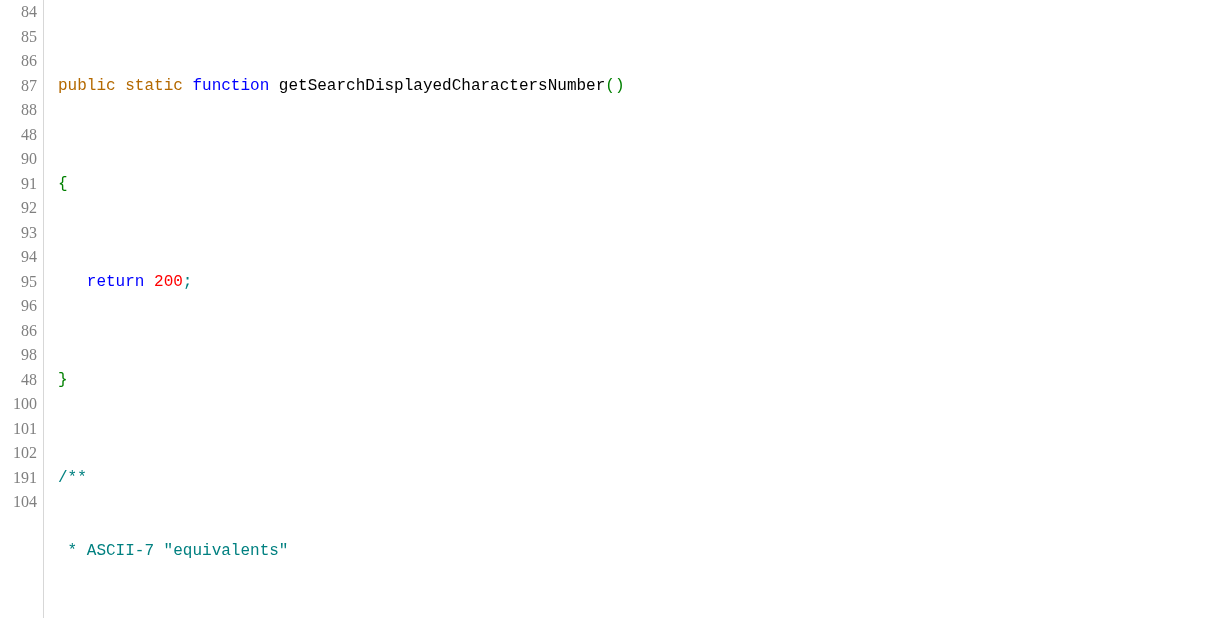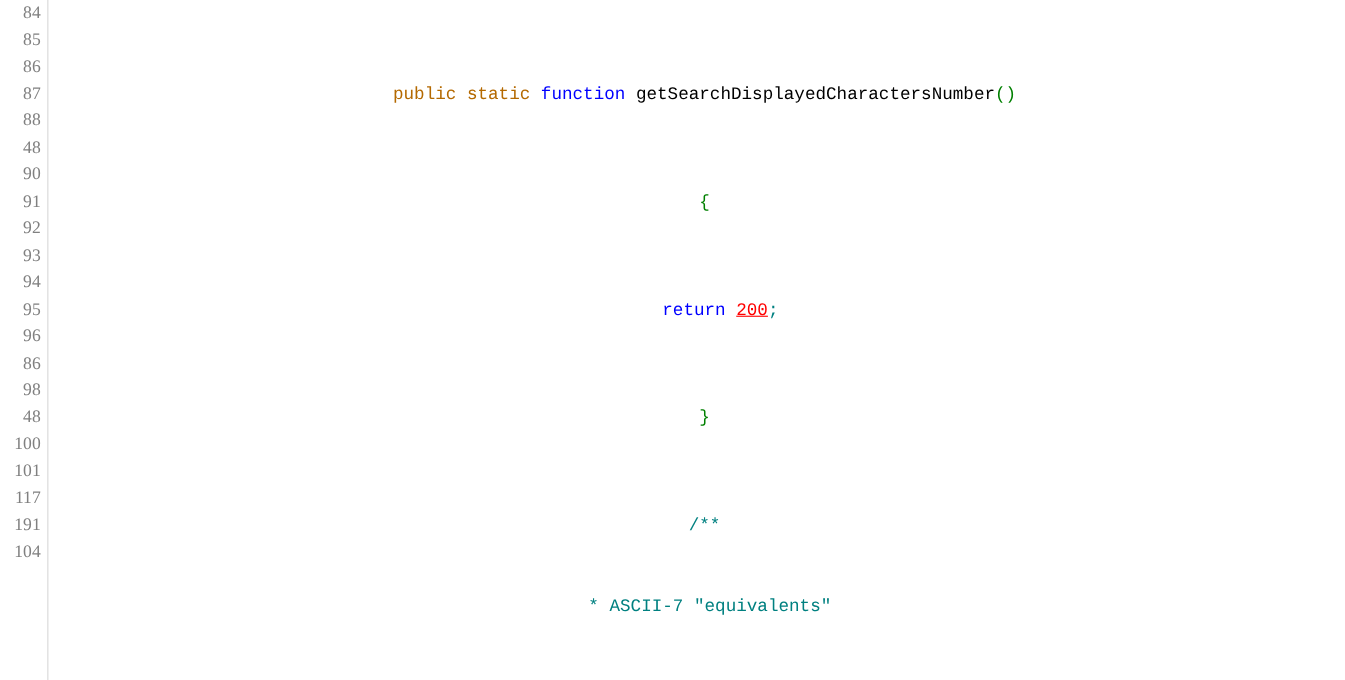--- a/index.html
+++ b/index.html
@@ -29,27 +29,26 @@
     font-family: Liberation Serif, serif;
   }
   .code {
     flex: 1 1 auto;
     white-space: pre;
     padding-left: 0;
   }
   .line {
     height: 24.5px;
     padding-left: 14px;
-    text-align: center;
   }
   
   .kw-mod   { color: #b46900; }   
   .kw-func  { color: #0000ff; }   
   .kw-struct{ color: #008000; }   
-  .num      { color: #ff0000; text-decoration: underline; }   
+  .num      { color: #ff0000; }   
   .punct    { color: #008080; }   
   .docblk   { color: #008080; }    */
   .var      { color: #800000; }   
   .plain    { color: #000000; }
 </style>
 </head>
 <body>
 
 <div class="editor">
 
@@ -65,21 +64,21 @@
       <div>92</div>
       <div>93</div>
       <div>94</div>
       <div>95</div>
       <div>96</div>
       <div>86</div>
       <div>98</div>
       <div>48</div>
       <div>100</div>
       <div>101</div>
-      <div>117</div>
+      <div>102</div>
       <div>191</div>
       <div>104</div>
     </div>
 
   <div class="code">
 
     <div class="line"><span class="kw-mod">public</span> <span class="kw-mod">static</span> <span class="kw-func">function</span> <span class="plain">getSearchDisplayedCharactersNumber</span><span class="kw-struct">(</span><span class="kw-struct">)</span></div>
 
     <div class="line"><span class="kw-struct">{</span></div>
 

